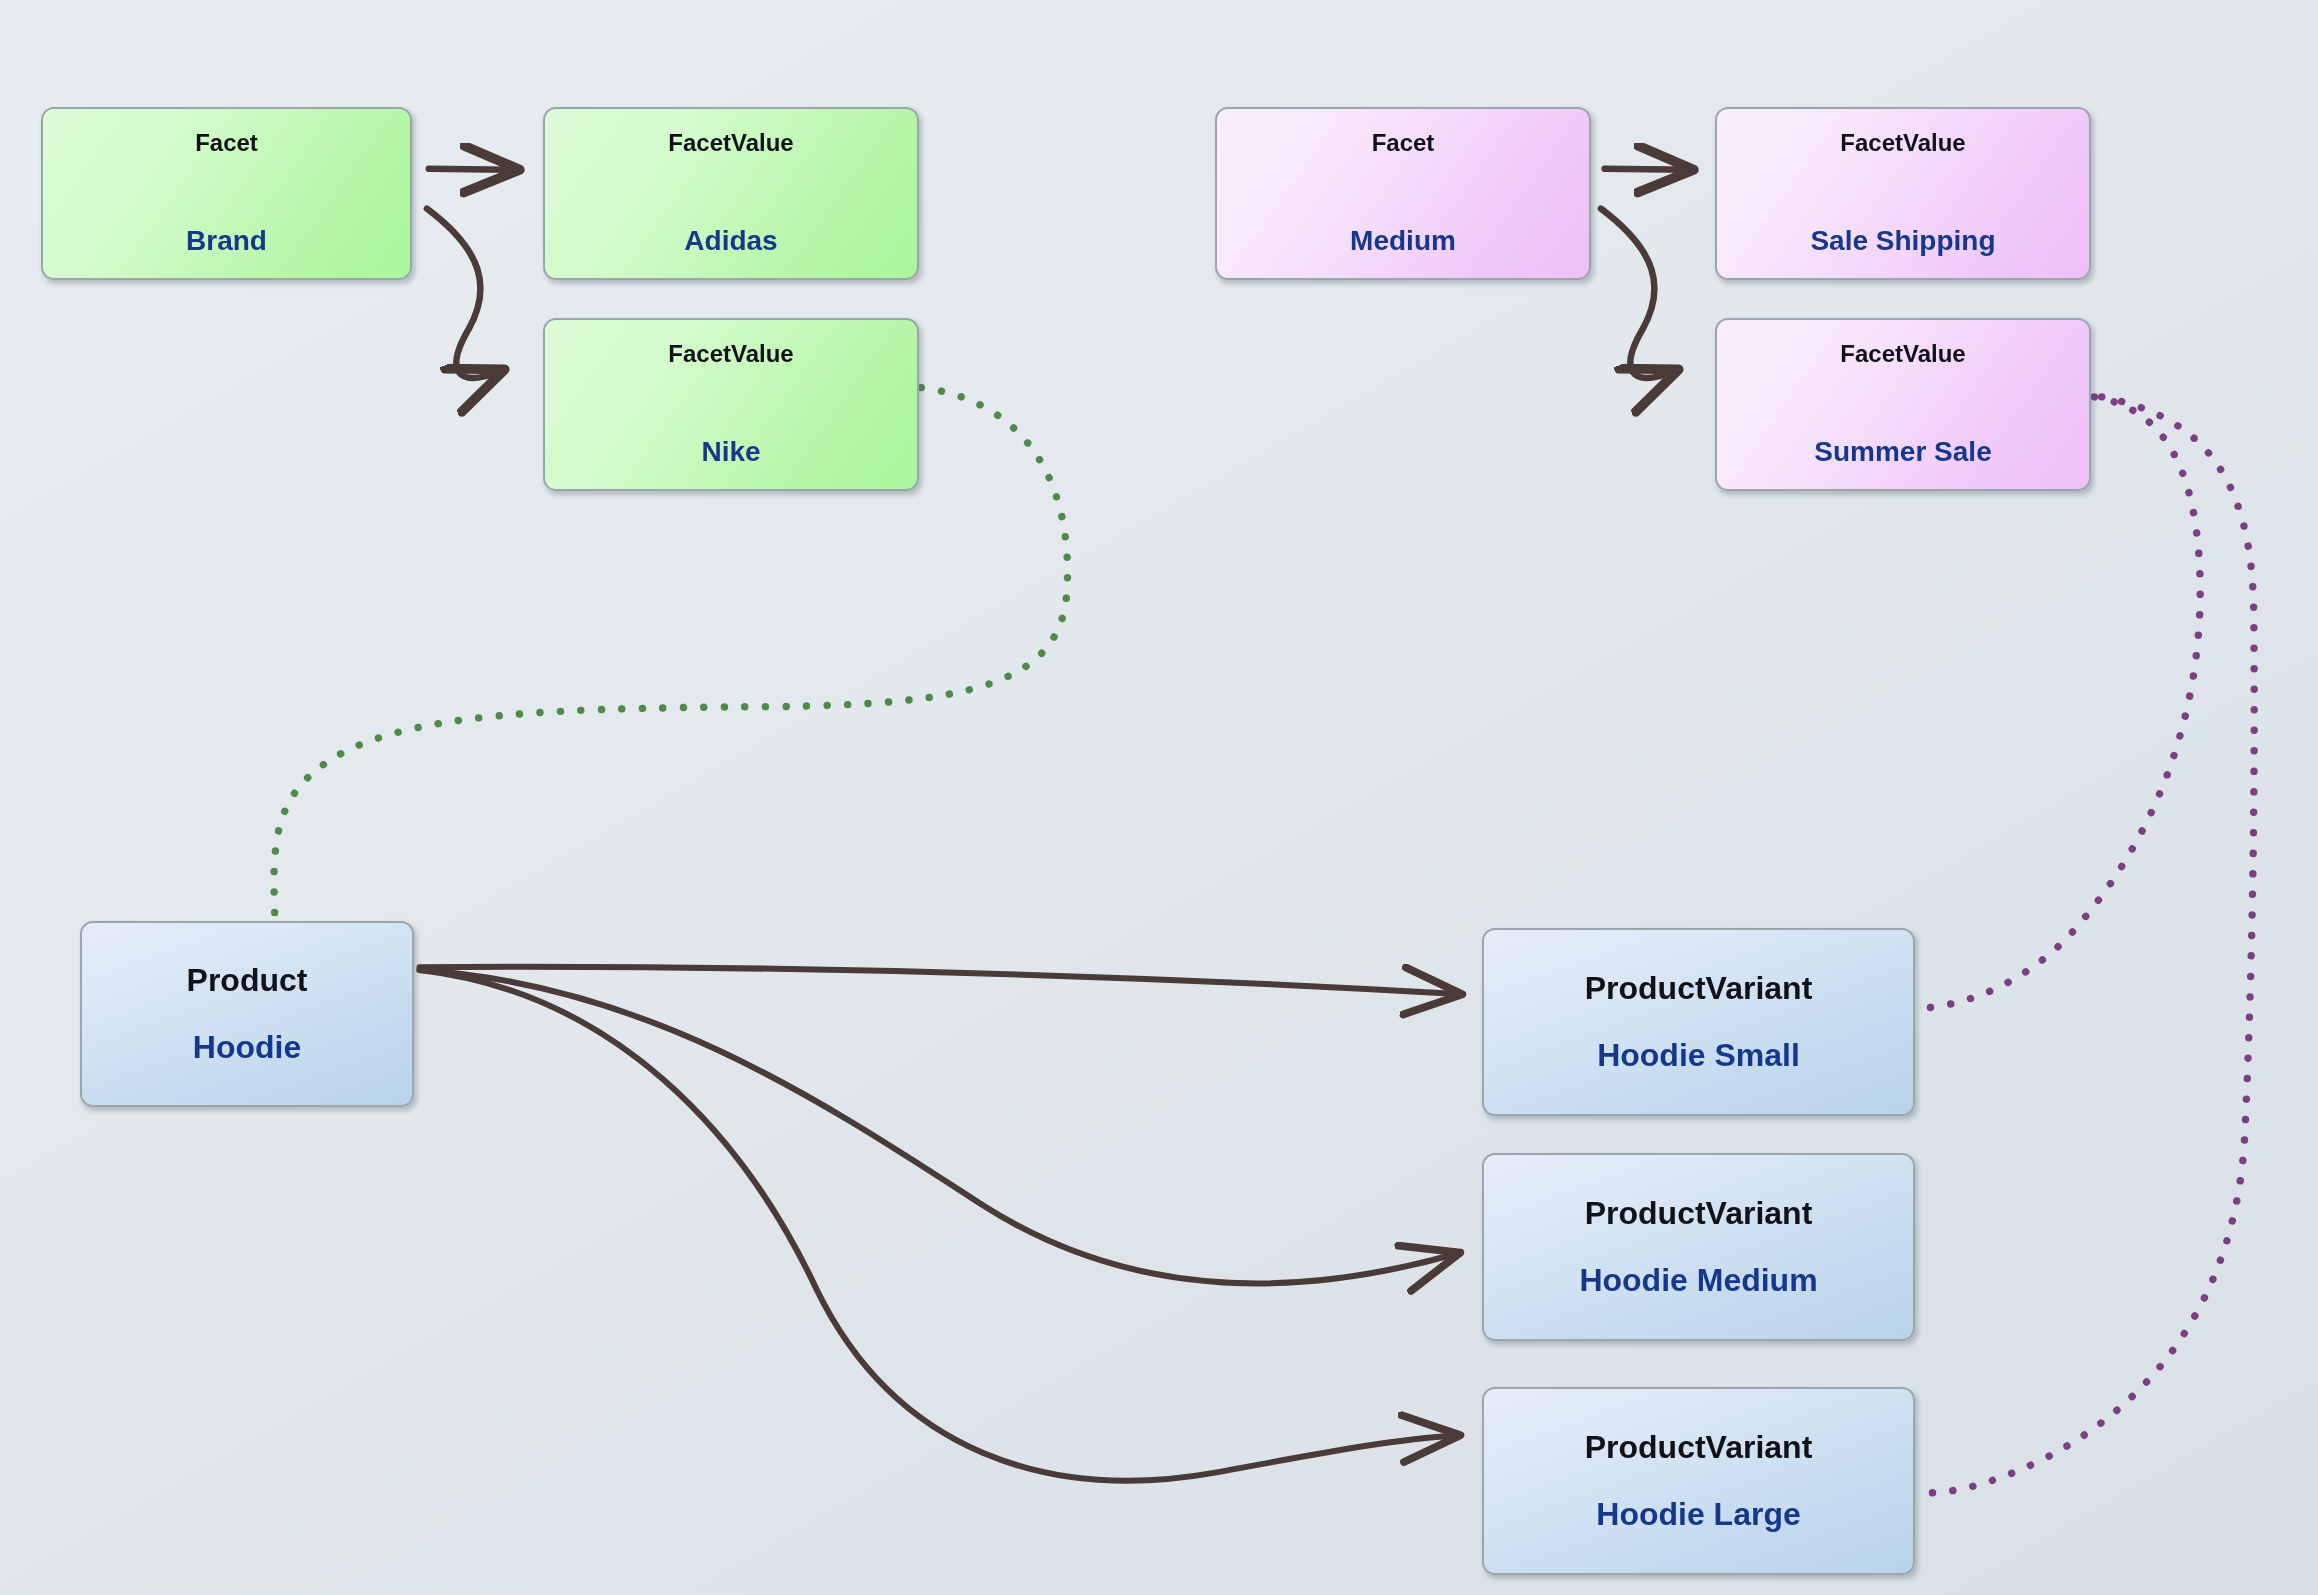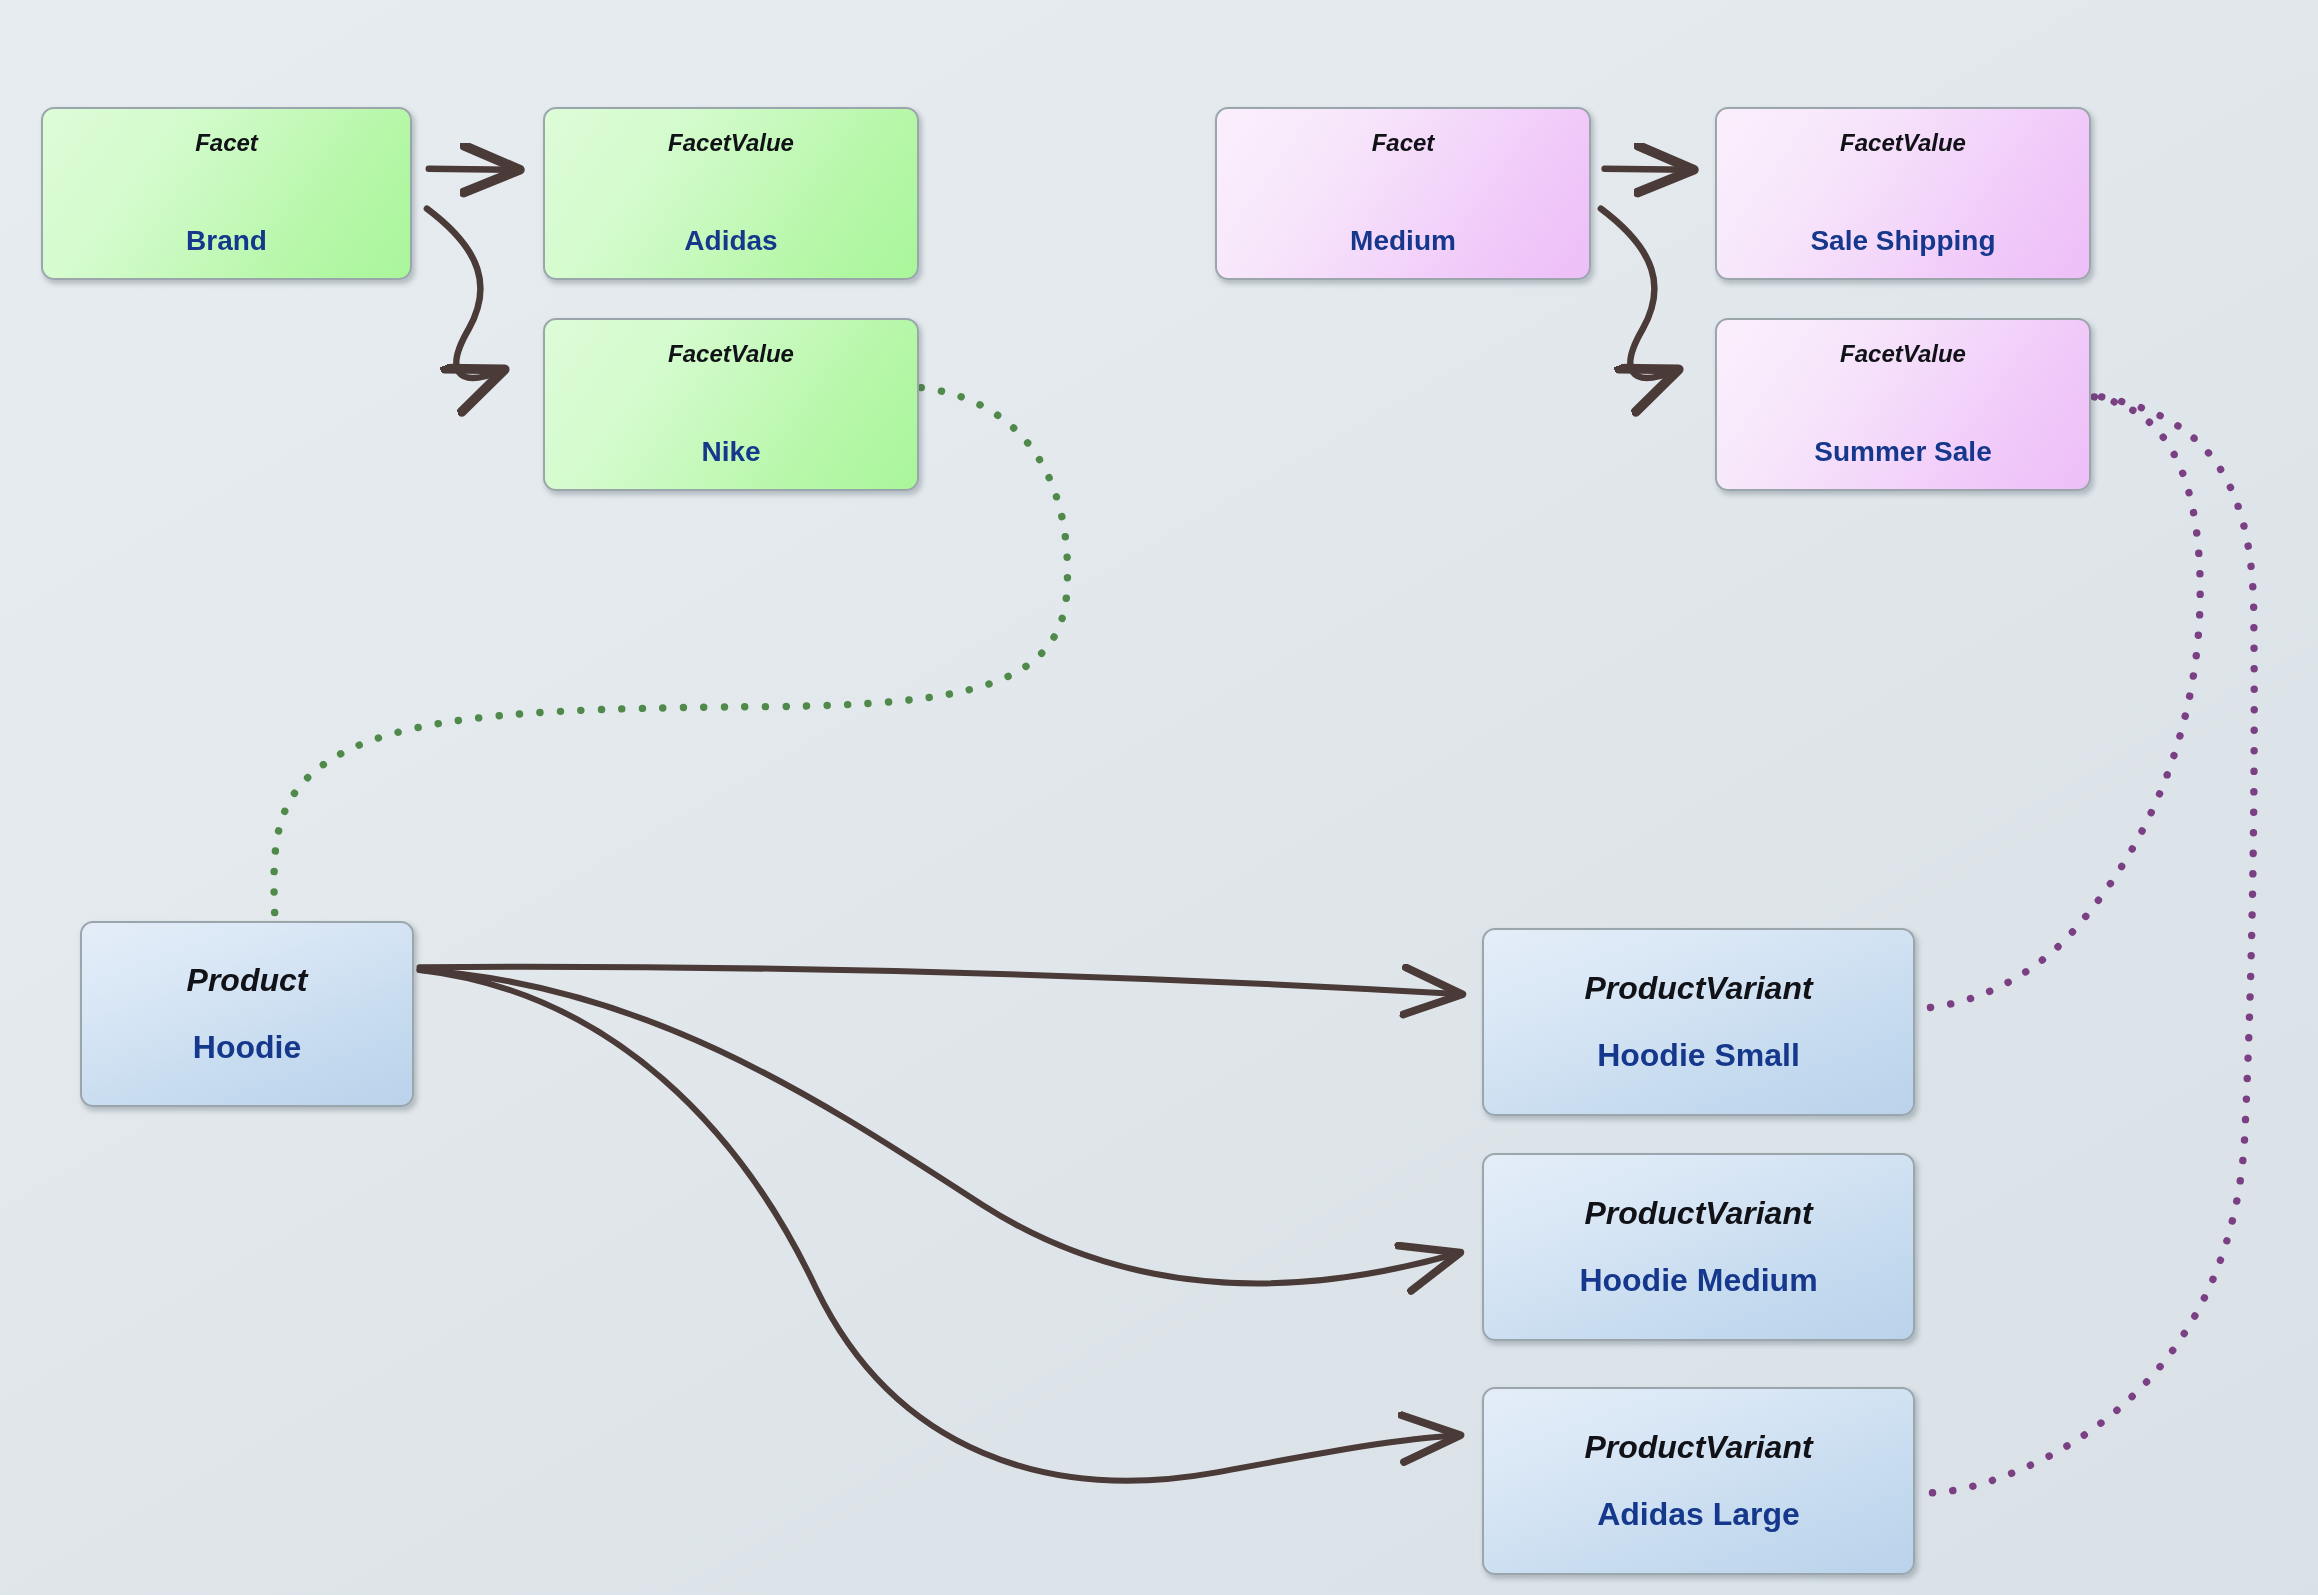--- a/index.html
+++ b/index.html
@@ -37,21 +37,20 @@
     flex-direction: column;
     align-items: center;
     justify-content: center;
     text-align: center;
     overflow: hidden;
   }
   .node .type {
     font-weight: bold;
     color: #111217;
     line-height: 1.1;
-    font-style: italic;
   }
   .node .value {
     font-weight: bold;
     color: #16388c;
     line-height: 1.1;
   }
   
   .node.green {
     background: linear-gradient(125deg, #ddfcd8 0%, #d4fbcd 30%, #b6f7a8 75%, #a9f69a 100%);
   }
@@ -166,17 +165,17 @@
     <div class="value">Hoodie Small</div>
   </div>
 
   <div class="node blue lg" style="left:1482px; top:1153px; width:433px; height:188px;">
     <div class="type">ProductVariant</div>
     <div class="value">Hoodie Medium</div>
   </div>
 
   <div class="node blue lg" style="left:1482px; top:1387px; width:433px; height:188px;">
     <div class="type">ProductVariant</div>
-    <div class="value">Adidas Large</div>
+    <div class="value">Hoodie Large</div>
   </div>
 
 </div>
 
 
 </body></html>

